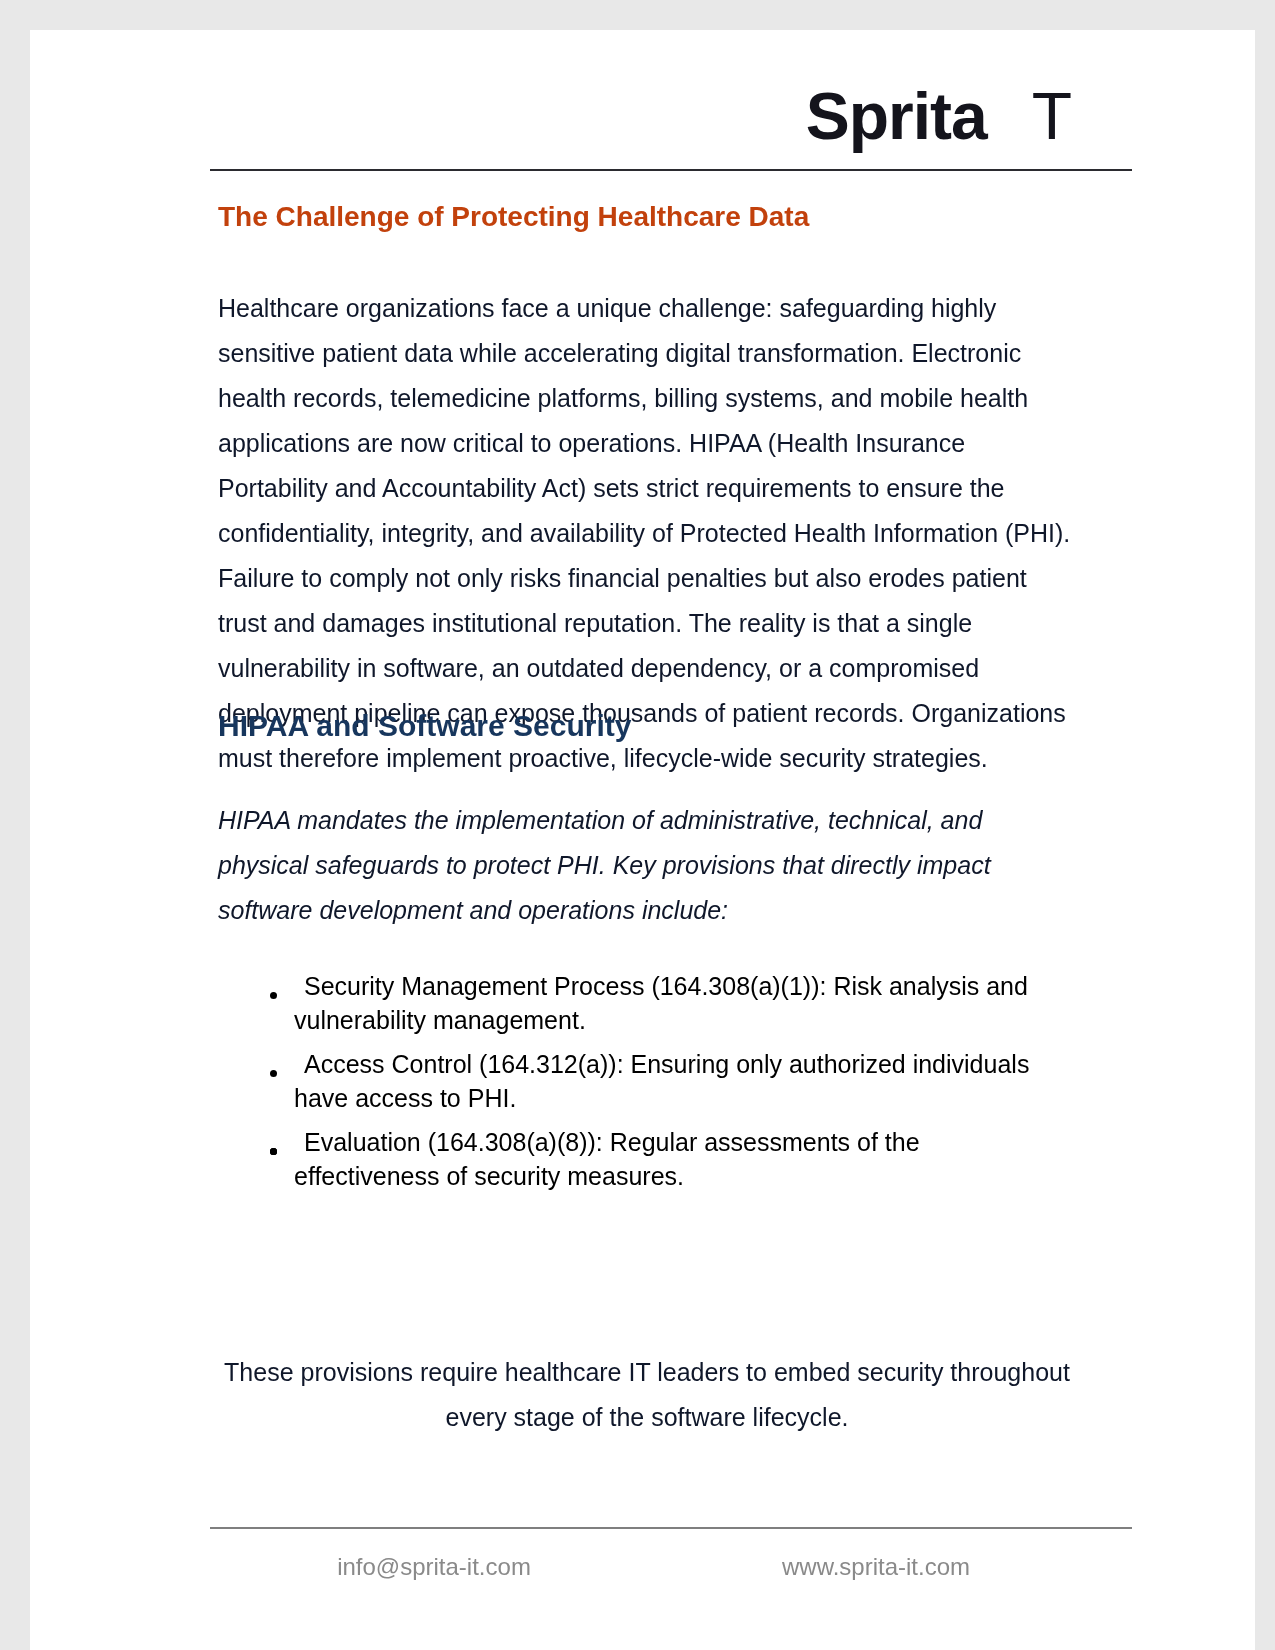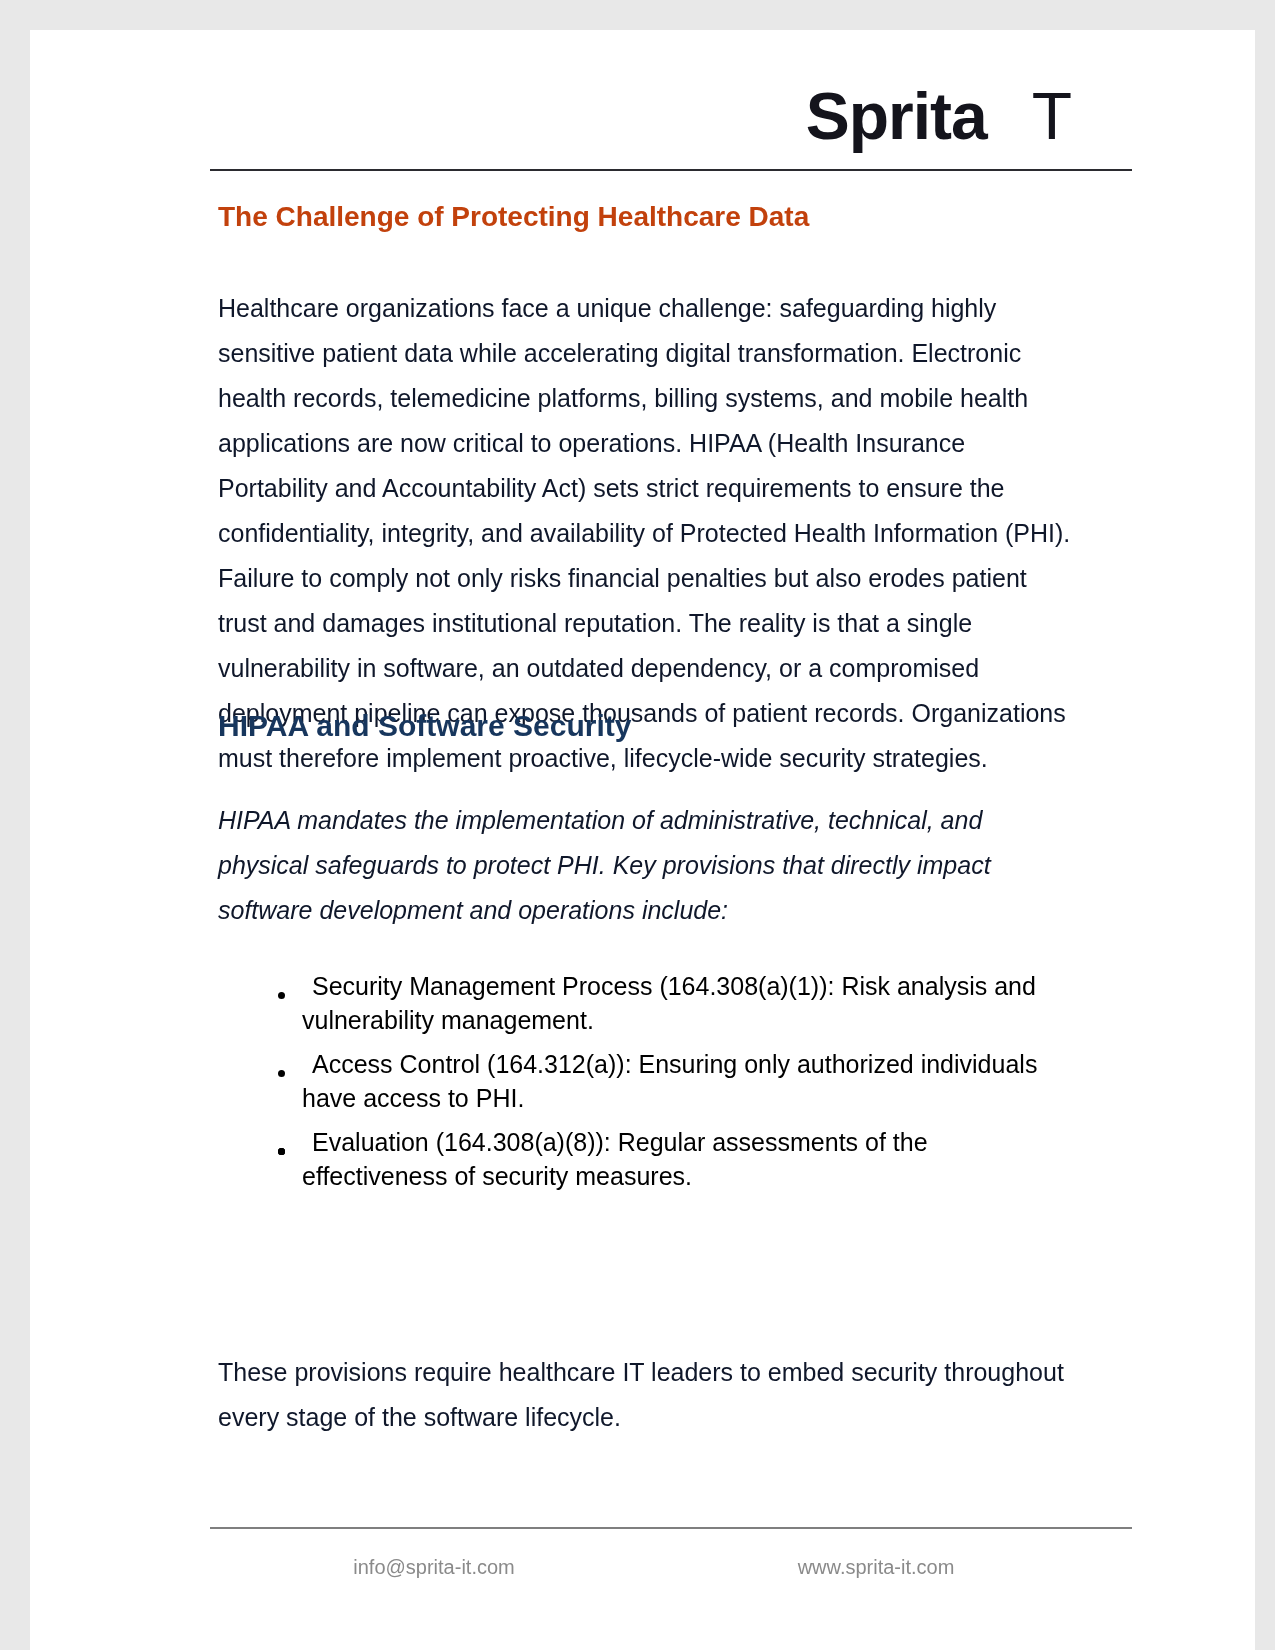--- a/index.html
+++ b/index.html
@@ -42,41 +42,41 @@
   .h2 {
     position:absolute; left:178px; top:668px; width:880px;
     font-size:30px; font-weight:700; line-height:36px;
     color:#17365d;
   }
 
   
   .para { position:absolute; left:178px; width:858px; font-size:25px; line-height:45px; color:#0f172a; }
   .para-1 { top:246px; }
   .para-2 { top:758px;font-style:italic; }
-  .para-3 { top:1310px; }
+  .para-3 { top:1310px;text-align:center; }
 
   
   .bullet-list {
-    position:absolute; left:178px; top:919px; width:858px;
+    position:absolute; left:170px; top:919px; width:858px;
     list-style:none; font-size:25px; line-height:34px;
   }
   .bullet-list li { position:relative; padding-left:74px; }
   .bullet-dot {
     position:absolute; left:40px; top:13px;
     width:7px; height:7px; border-radius:50%; background:#000;
   }
 
   
   .footer-rule {
     position:absolute; left:170px; top:1487px;
     width:922px; height:2px; background:#7f7f7f;
   }
   .footer-text {
     position:absolute; top:1516px;
-    font-size:20px; line-height:22px; color:#8a8a8a;
+    font-size:24px; line-height:22px; color:#8a8a8a;
     transform:translateX(-50%); white-space:nowrap;
   }
   .footer-email   { left:394px; }
   .footer-website { left:836px; }
 </style>
 </head>
 <body>
 
 <div class="page">
 

